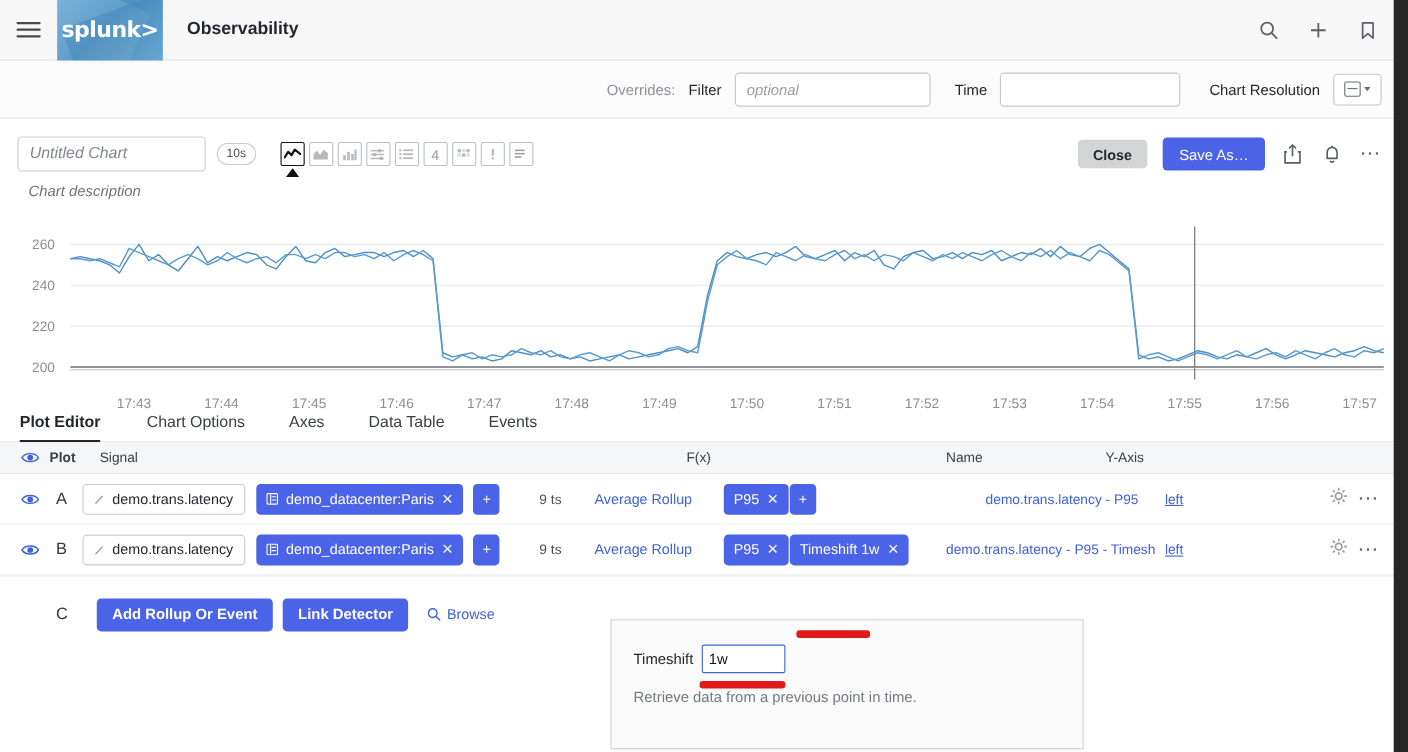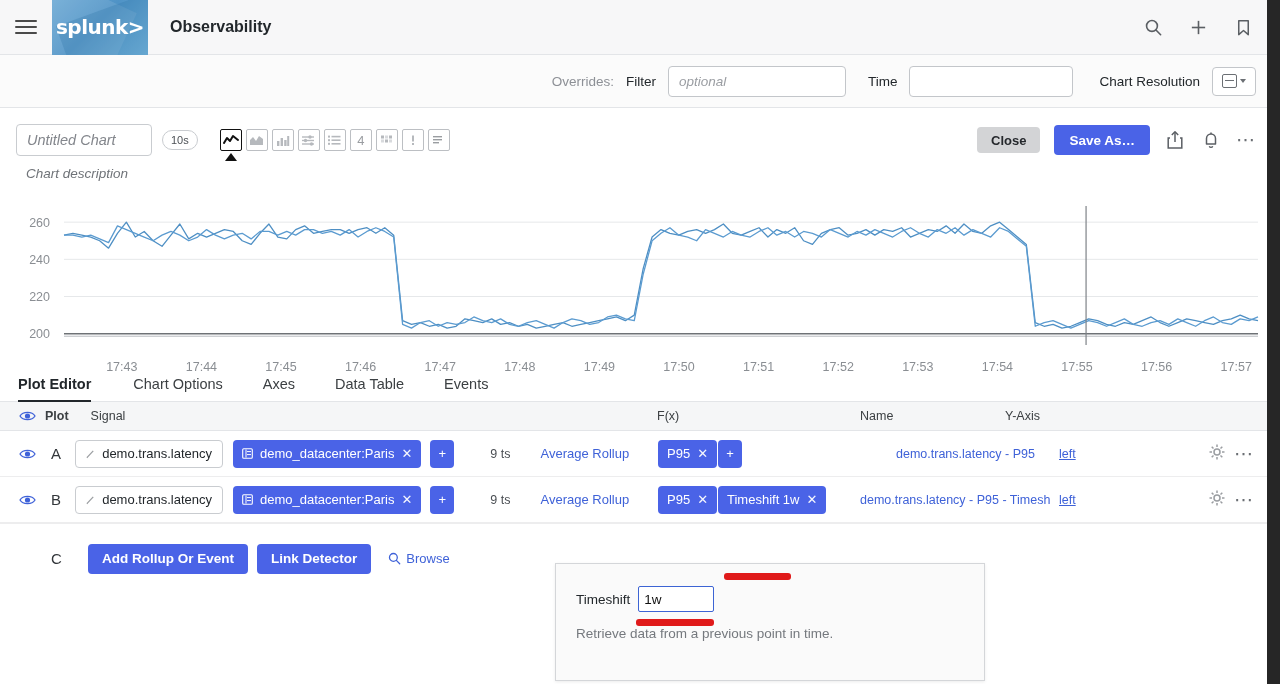--- a/index.html
+++ b/index.html
@@ -77,21 +77,21 @@
   .chartres-sq { width:15px; height:14px; border:1.3px solid #6b6f74; border-radius:2px; position:relative; }
   .chartres-sq:after {
     content:""; position:absolute; left:2px; top:5px; width:9px; height:4px;
     border-top:1.3px solid #6b6f74;
   }
   .caret-dn { width:0;height:0;border-left:3.5px solid transparent;border-right:3.5px solid transparent;border-top:4px solid #6b6f74; }
 
   
   .titlerow { display:flex; align-items:center; padding:16px 24px 0 16px; }
   .chart-name {
-    width:136px; height:32px; border:1px solid #c9ccd0; border-radius:4px;
+    width:171px; height:32px; border:1px solid #c9ccd0; border-radius:4px;
     background:#fff; padding:0 10px; font-size:14.5px; font-style:italic;
     font-family:"Liberation Sans", sans-serif; color:#22272b;
   }
   .chart-name::placeholder { color:#83868c; font-style:italic; }
   .res-pill {
     margin-left:10px; border:1px solid #c9ccd0; border-radius:11px;
     height:20px; padding:0 8px; font-size:11px; color:#4c5055;
     display:flex; align-items:center; background:#fff; cursor:pointer;
   }
   .vizicons { display:flex; align-items:center; gap:4px; margin-left:22px; position:relative; }
@@ -106,21 +106,21 @@
     width:0;height:0;border-left:6px solid transparent;border-right:6px solid transparent;border-bottom:8px solid #111;
   }
   .title-right { margin-left:auto; display:flex; align-items:center; gap:14px; }
   .btn-close {
     background:#d3d4d6; color:#25282c; border:none; border-radius:4px;
     height:26px; padding:0 14px; font-size:13px; font-weight:bold; cursor:pointer;
     font-family:"Liberation Sans", sans-serif;
   }
   .btn-saveas {
     background:#4a63e7; color:#fff; border:none; border-radius:4px;
-    height:30px; padding:0 15px; font-size:13.5px; font-weight:bold; cursor:pointer;
+    height:30px; padding:0 15px; font-size:13.5px; font-weight:normal; cursor:pointer;
     font-family:"Liberation Sans", sans-serif;
   }
   .title-ico { cursor:pointer; display:flex; align-items:center; justify-content:center; width:22px; height:24px; }
   .dots { font-size:19px; color:#6a6e73; letter-spacing:1px; cursor:pointer; line-height:10px; }
 
   .chart-desc {
     padding:10px 0 0 26px; font-size:13.5px; font-style:italic; color:#6f7378;
   }
 
   
@@ -401,21 +401,21 @@
 <div class="thead">
   <div style="width:18px"></div>
   <div class="eye">
     <svg width="17" height="12" viewBox="0 0 17 12">
         <path d="M1 6 C4 1.2 13 1.2 16 6 C13 10.8 4 10.8 1 6 Z" fill="none" stroke="#3f62d8" stroke-width="1.3"></path>
         <circle cx="8.5" cy="6" r="2.6" fill="#3f62d8"></circle>
       </svg>
   </div>
   <div class="th" style="margin-left:9px;font-weight:bold;">Plot</div>
   <div class="th" style="margin-left:22px;">Signal</div>
-  <div class="th" style="position:absolute;left:657px;">F(x)</div>
+  <div class="th" style="position:absolute;left:624px;">F(x)</div>
   <div class="th" style="position:absolute;left:860px;">Name</div>
   <div class="th" style="position:absolute;left:1005px;">Y-Axis</div>
 </div>
 
 <div class="prow">
   <div style="width:18px"></div>
   <div class="eye">
     <svg width="17" height="12" viewBox="0 0 17 12">
         <path d="M1 6 C4 1.2 13 1.2 16 6 C13 10.8 4 10.8 1 6 Z" fill="none" stroke="#3f62d8" stroke-width="1.3"></path>
         <circle cx="8.5" cy="6" r="2.6" fill="#3f62d8"></circle>

